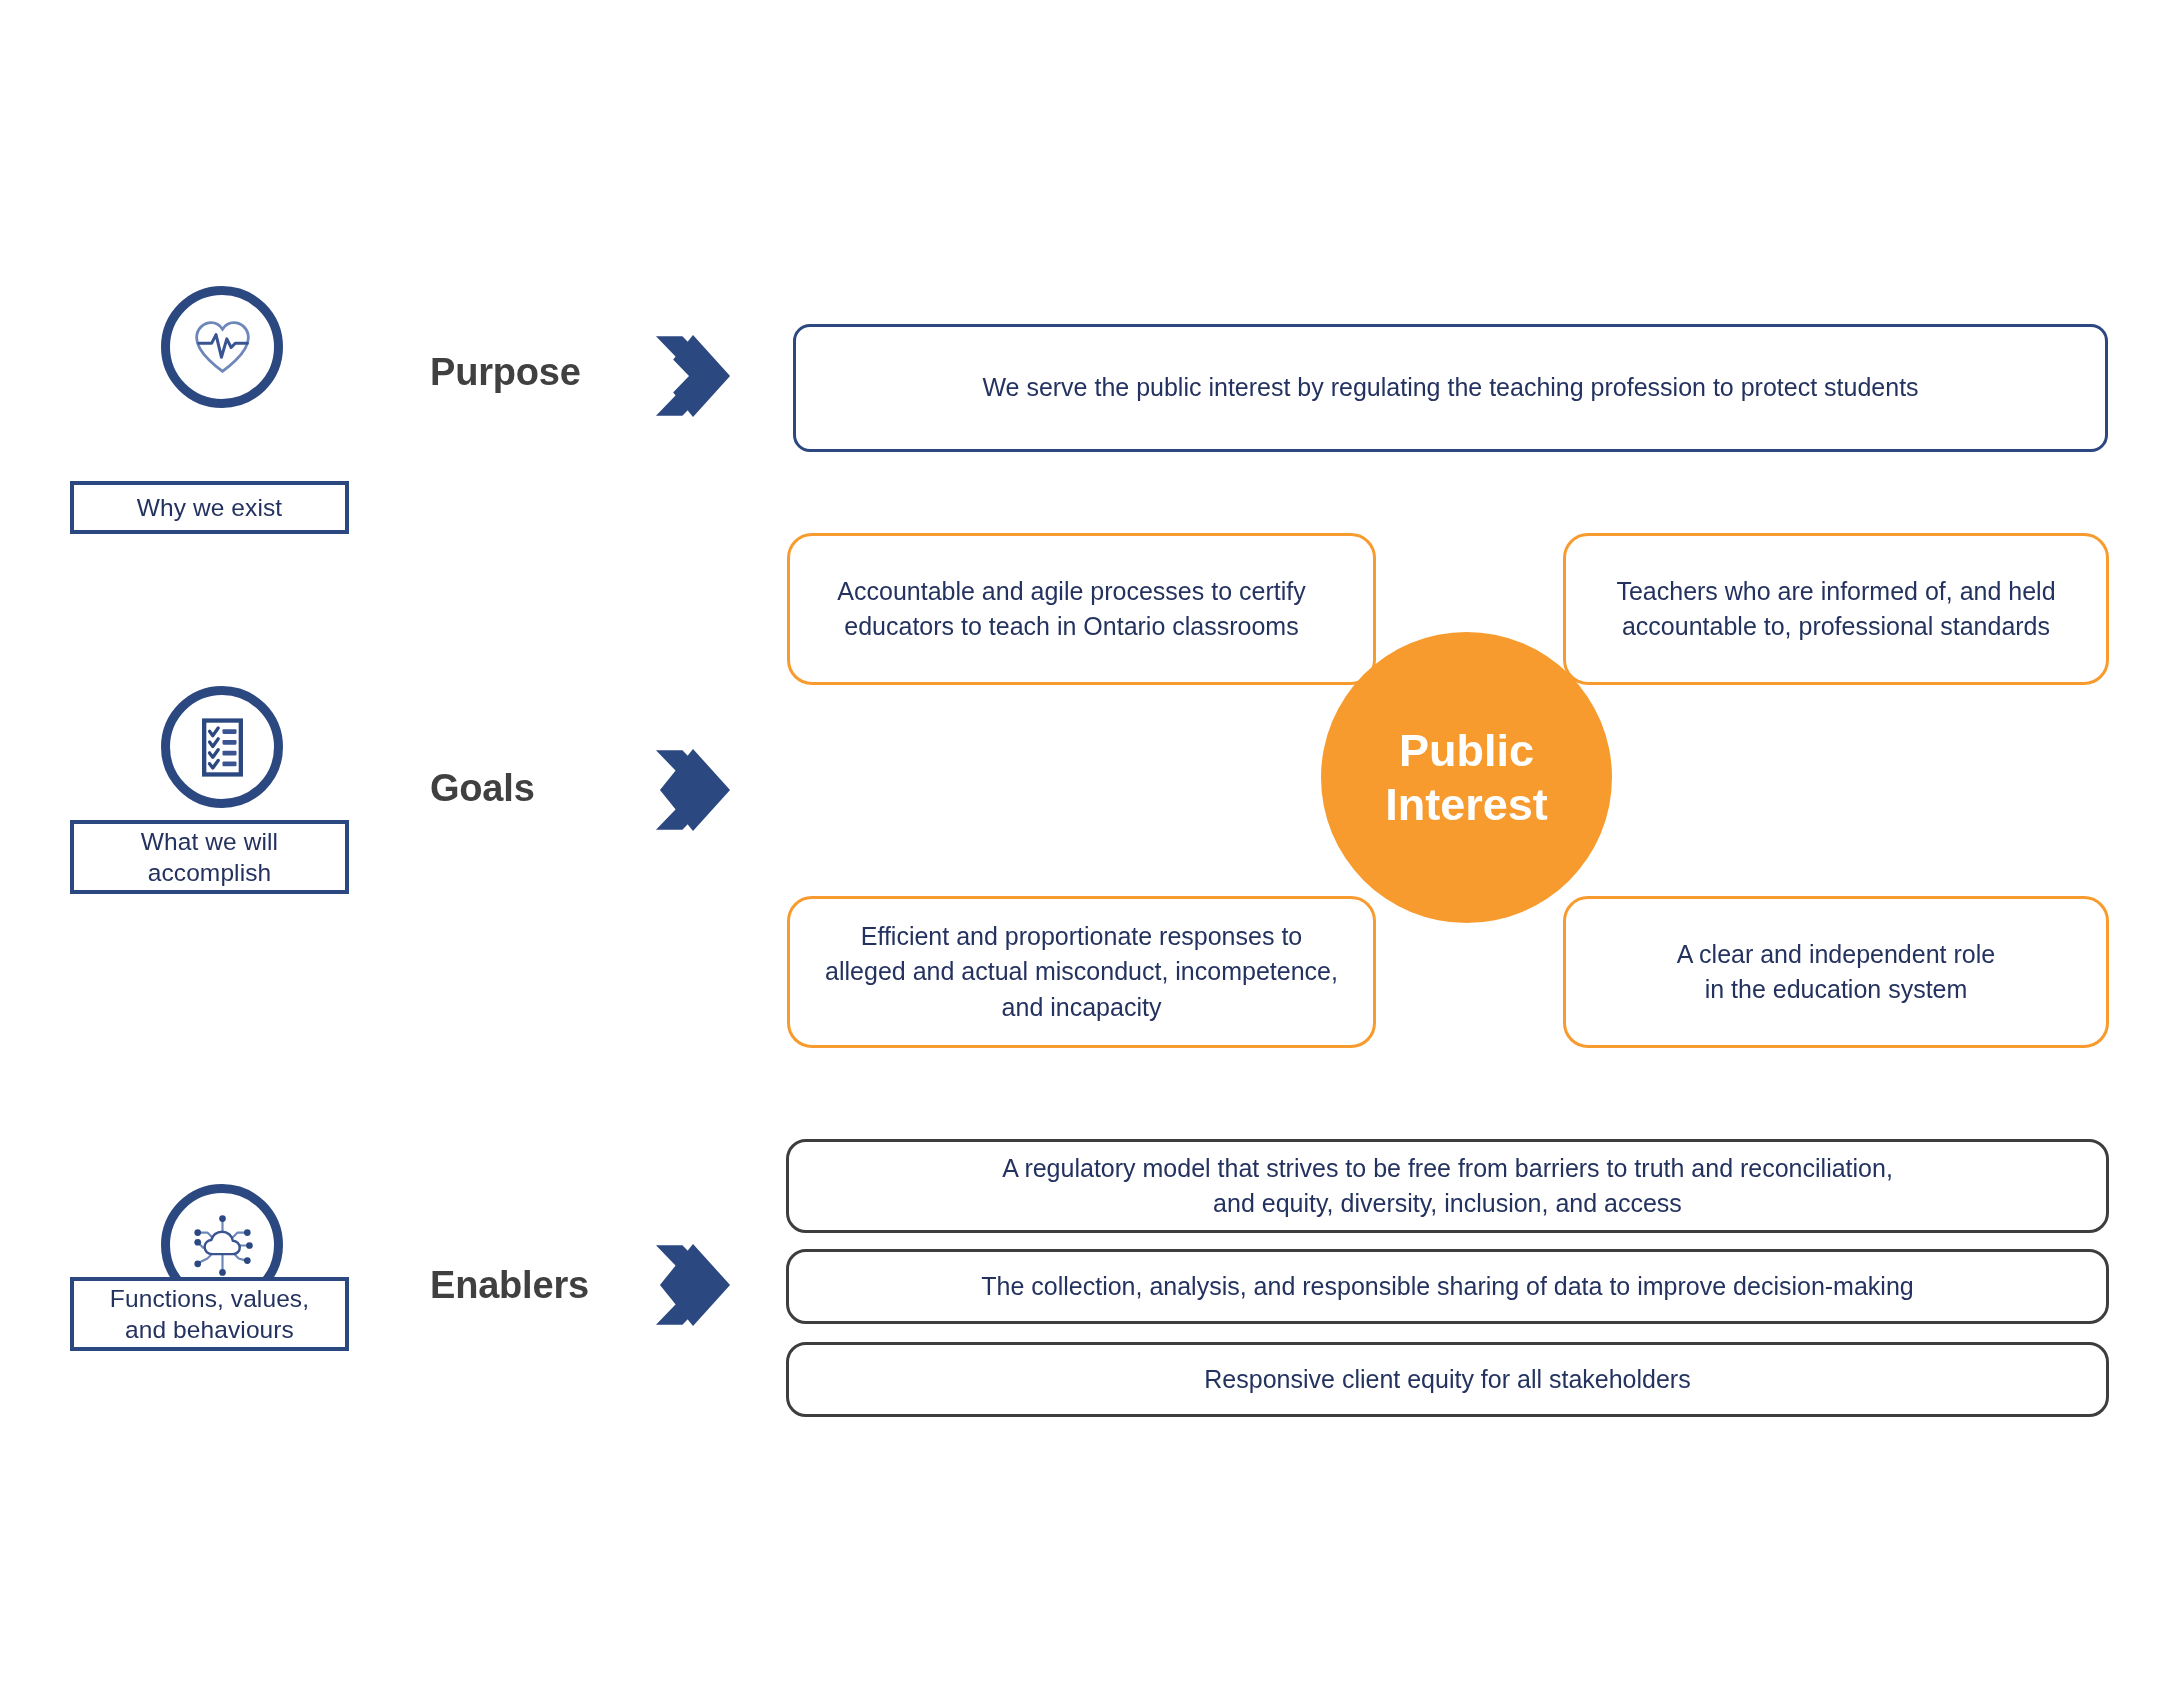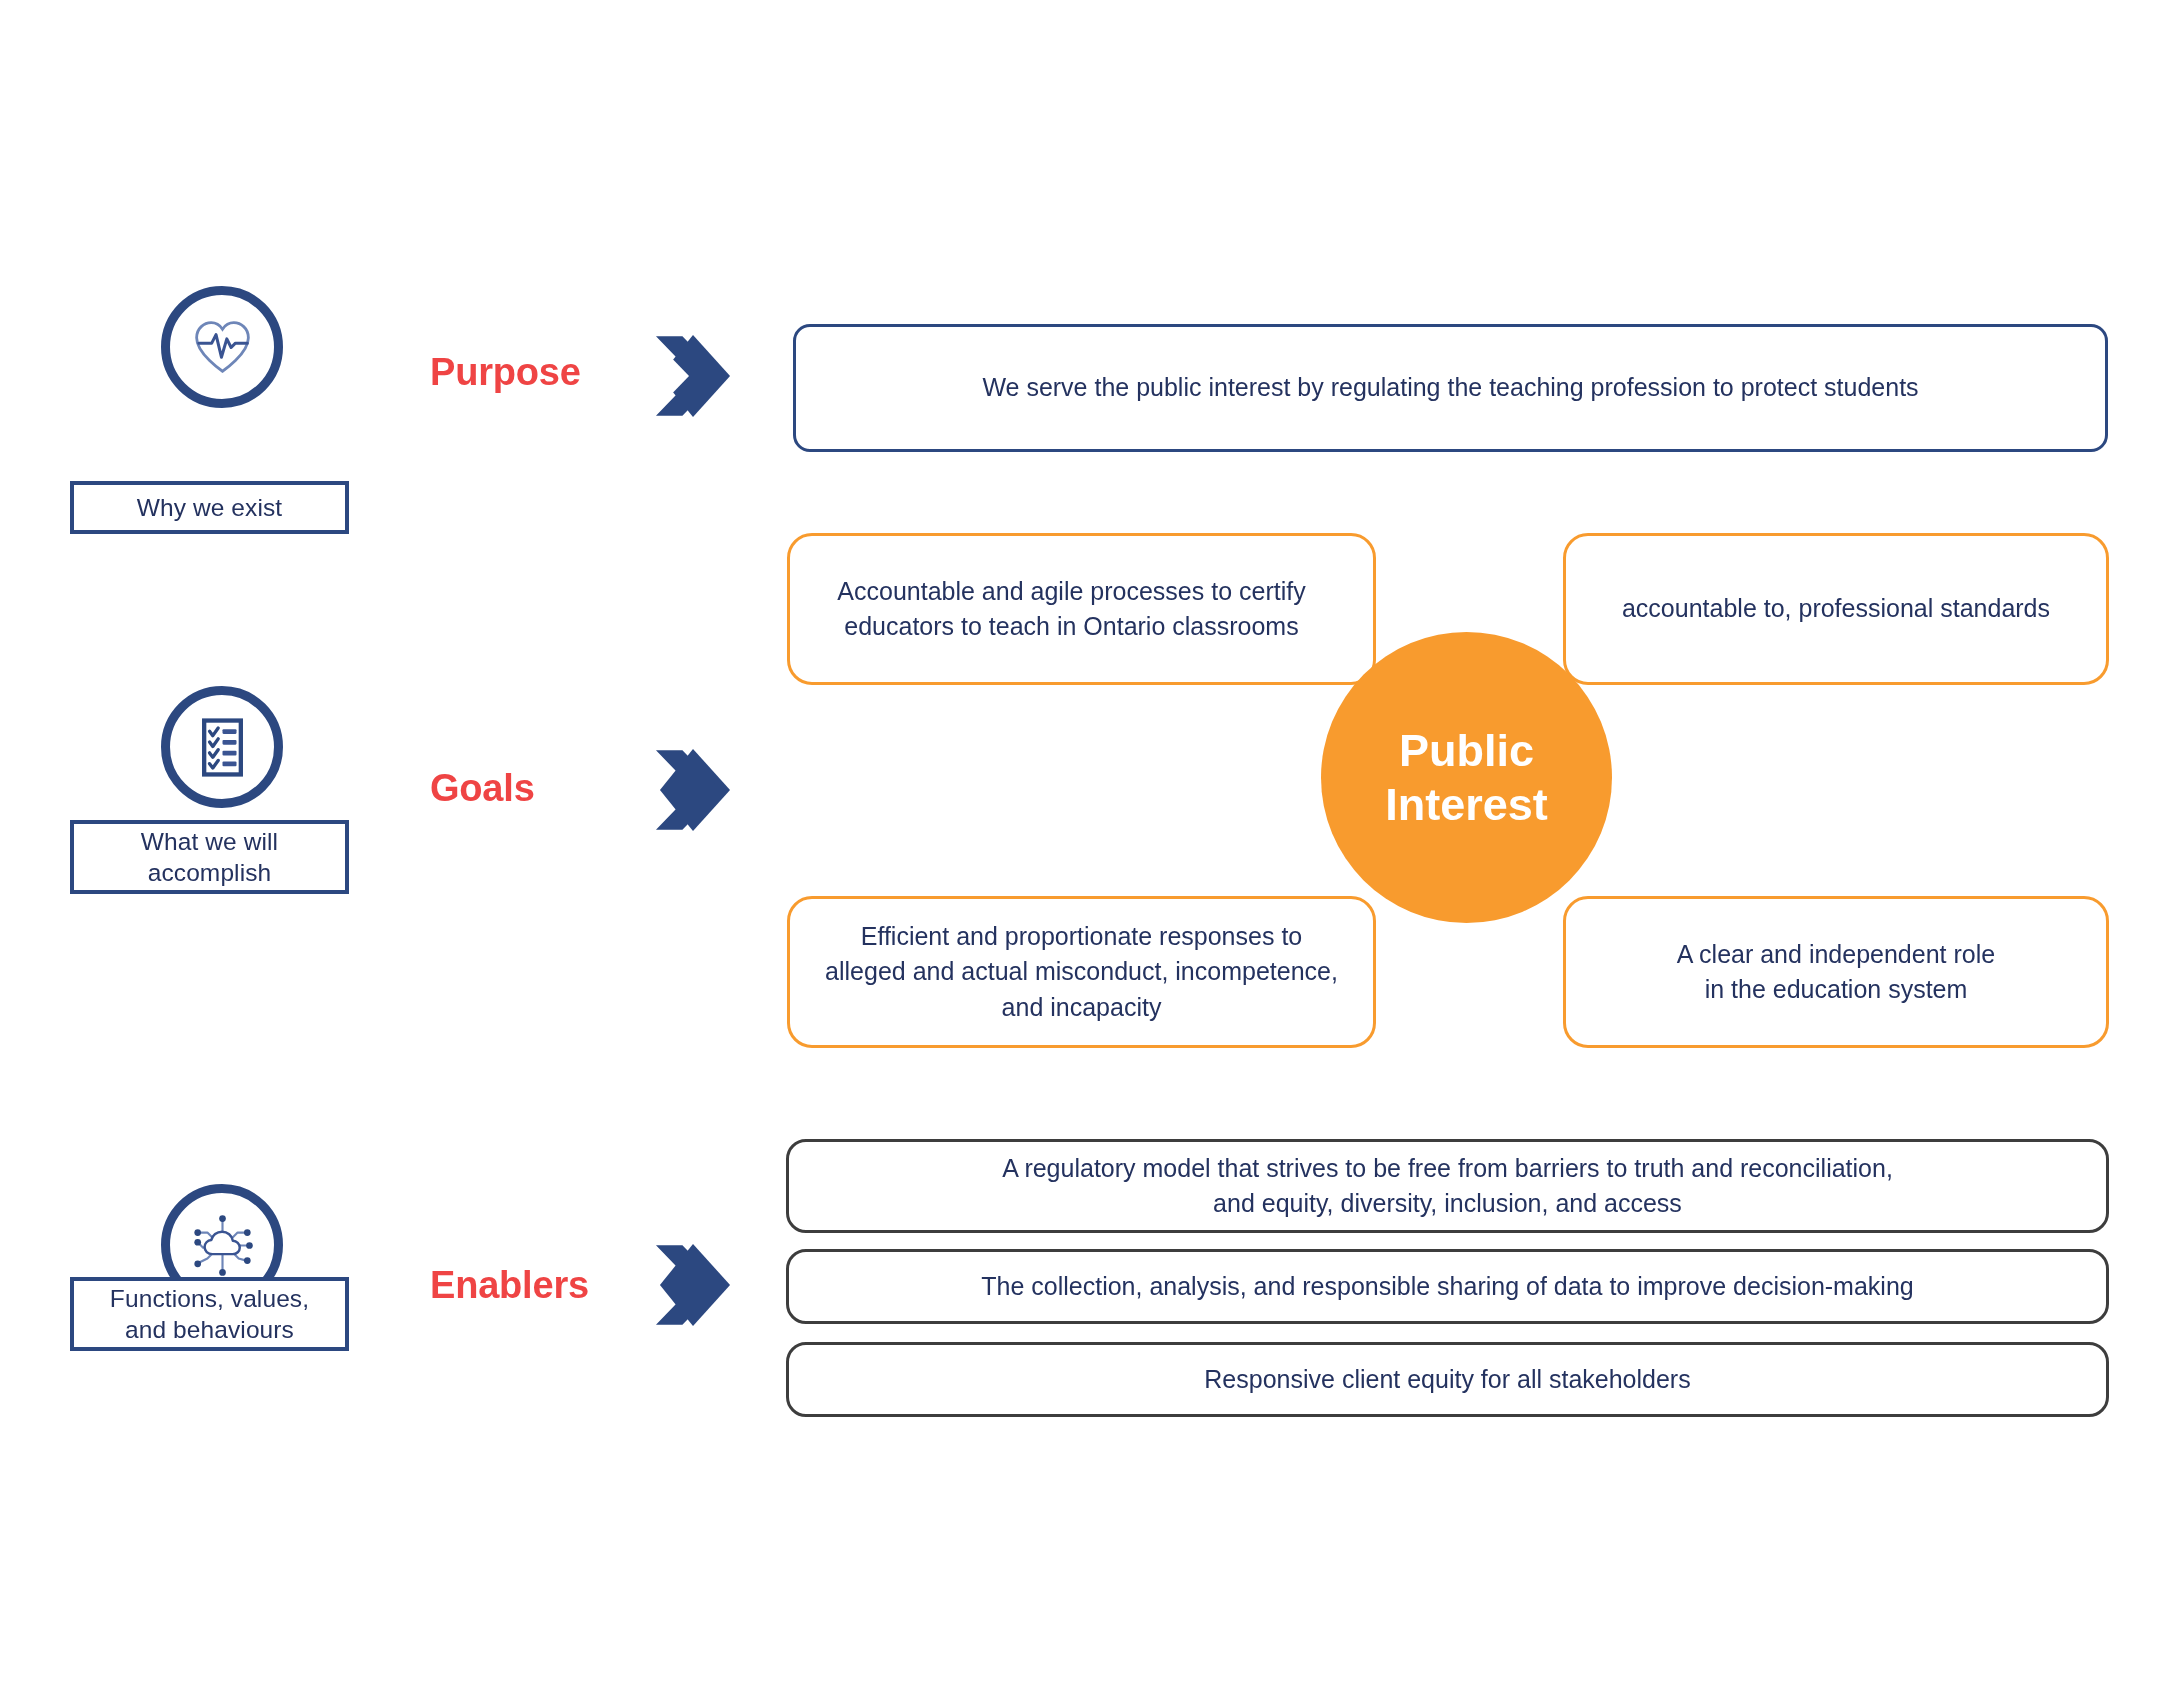--- a/index.html
+++ b/index.html
@@ -50,21 +50,21 @@
     font-size: 24.5px;
     line-height: 1.28;
     letter-spacing: 0.1px;
   }
 
   
   .row-title {
     position: absolute;
     font-size: 38px;
     font-weight: bold;
-    color: #ef4444;
+    color: #404040;
     letter-spacing: -0.2px;
     white-space: nowrap;
   }
 
   
   .chevron { position: absolute; }
 
   
   .box {
     position: absolute;
@@ -177,20 +177,21 @@
 
   <div class="box box-goal" style="left:787px; top:533px; width:589px; height:152px;padding-left:12px;">
     <div>
       <div>Accountable and agile processes to certify</div>
       <div>educators to teach in Ontario classrooms</div>
     </div>
   </div>
 
   <div class="box box-goal" style="left:1563px; top:533px; width:546px; height:152px;">
     <div>
+      <div>Teachers who are informed of, and held</div>
       <div>accountable to, professional standards</div>
     </div>
   </div>
 
   <div class="box box-goal" style="left:787px; top:896px; width:589px; height:152px;">
     <div>
       <div>Efficient and proportionate responses to</div>
       <div>alleged and actual misconduct, incompetence,</div>
       <div>and incapacity</div>
     </div>

